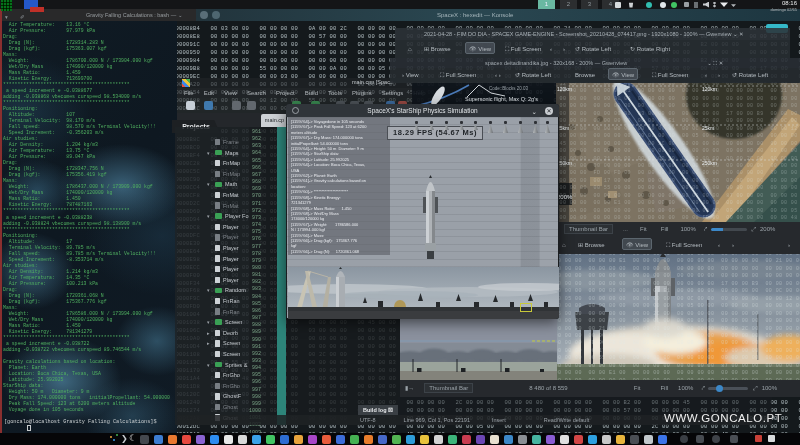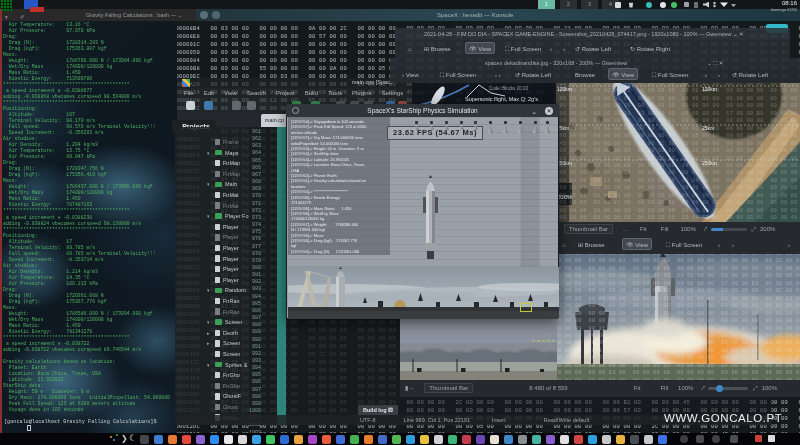--- a/index.html
+++ b/index.html
@@ -730,21 +730,21 @@
 [115%%8]-&gt; Mass Ratio:      1.450
 [115%%8]-&gt; Wet/Dry Mass
 174000/120000 kg
 [115%%7]-&gt; Weight:       1786586.000
 N / 173994.000 kgf
 [115%%6]-&gt; Mass:
 [115%%6]-&gt; Drag (kgf):   175367.776
 kgf
 [115%%6]-&gt; Drag (N):     1720361.068</pre>
         </div>
-  <div id="fps">23.62 FPS (54.67 Ms)</div>
+  <div id="fps">18.29 FPS (54.67 Ms)</div>
   <div class="pend" style="left:127px">
           <div class="pknob"></div>
           <div class="pcone" style="height:6px"></div>
         </div>
 <div class="pend" style="left:142px">
           <div class="pknob"></div>
           <div class="pcone" style="height:6px"></div>
         </div>
 <div class="pend" style="left:157px">
           <div class="pknob"></div>

